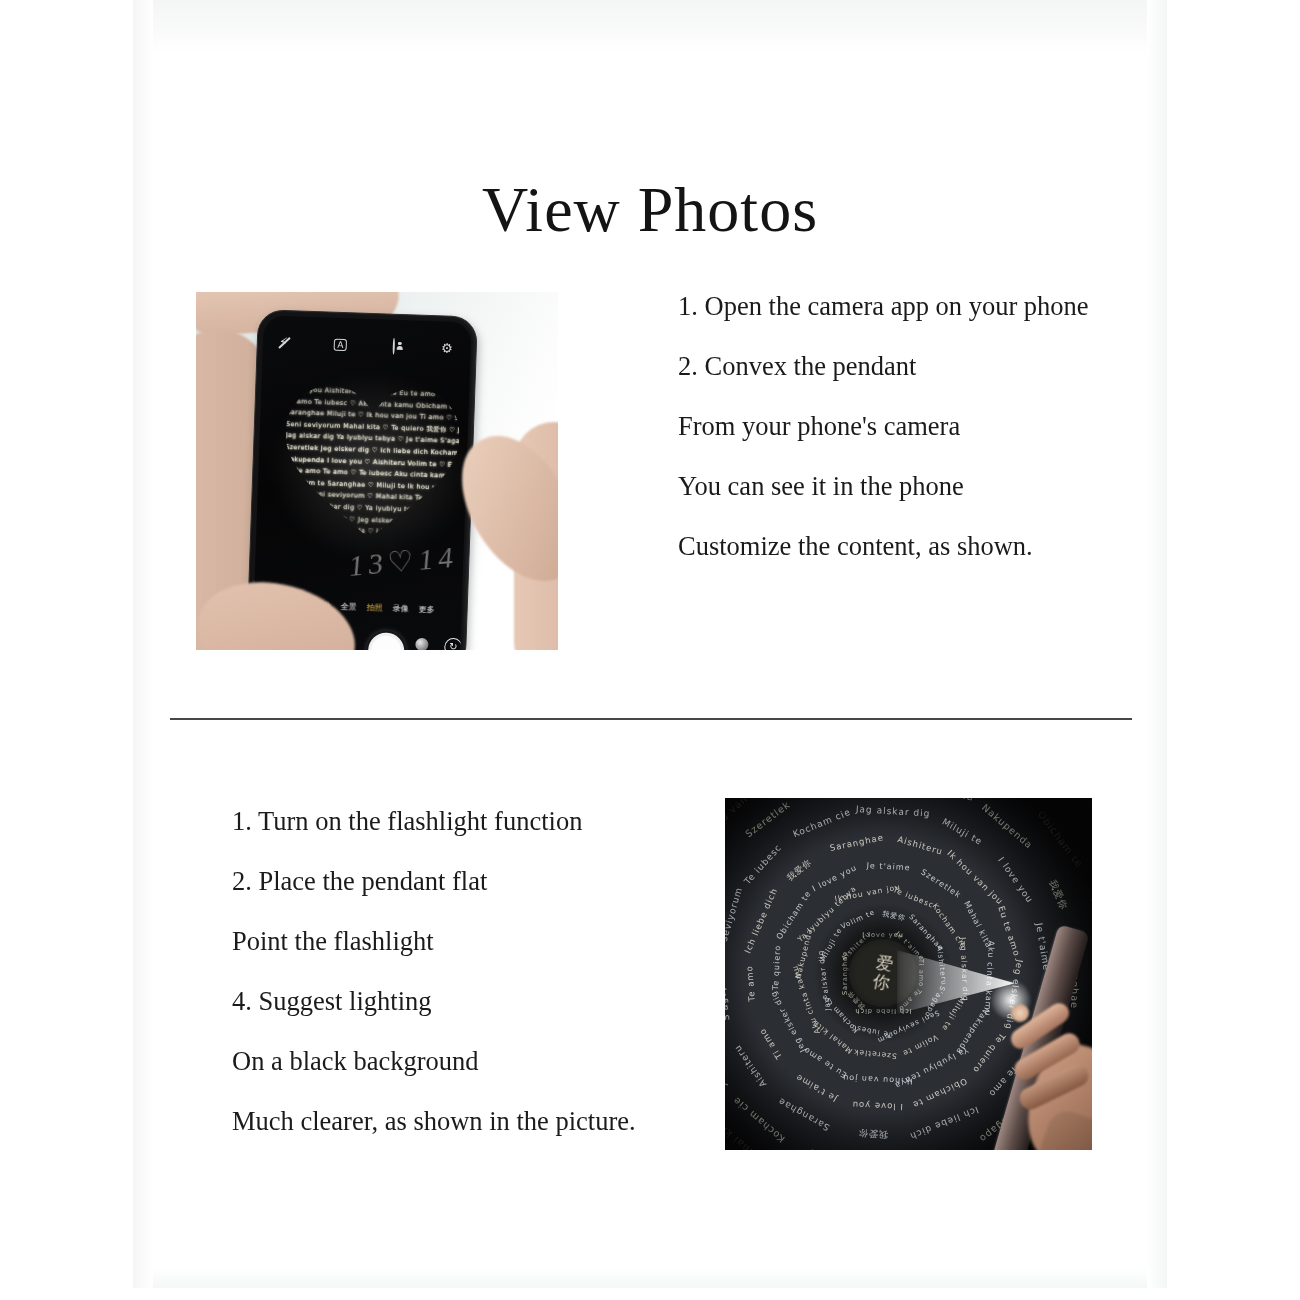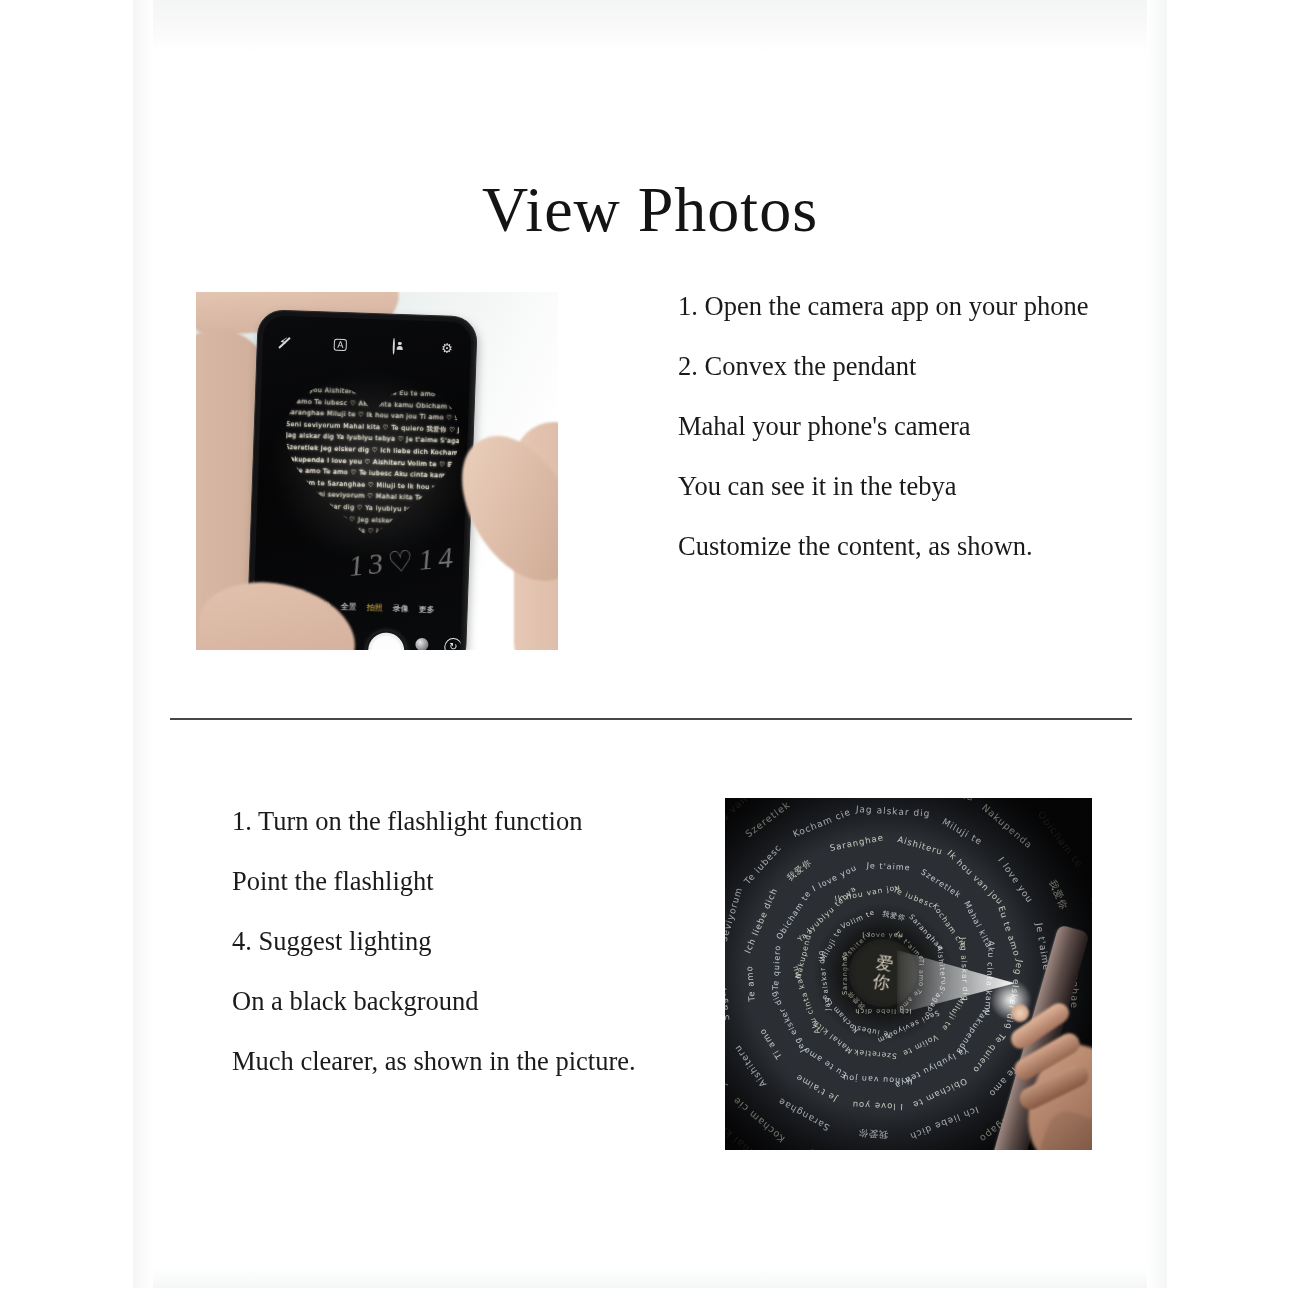--- a/index.html
+++ b/index.html
@@ -176,29 +176,30 @@
     </div>
 
     <div class="skin p1-palm-right"></div>
     <div class="skin p1-thumb"></div>
     <div class="skin p1-hand-bl"></div>
   </div>
 
   <div class="text-col text-col-top">
       <p>1. Open the camera app on your phone</p>
       <p>2. Convex the pendant</p>
-      <p>Mahal your phone's camera</p>
-      <p>You can see it in the tebya</p>
+      <p>From your phone's camera</p>
+      <p>You can see it in the phone</p>
       <p>Customize the content, as shown.</p>
     </div>
 
   <div class="divider"></div>
 
   <div class="text-col text-col-bottom">
       <p>1. Turn on the flashlight function</p>
+      <p>2. Place the pendant flat</p>
       <p>Point the flashlight</p>
       <p>4. Suggest lighting</p>
       <p>On a black background</p>
       <p>Much clearer, as shown in the picture.</p>
     </div>
 
   <div class="photo photo-flash">
     <div class="rays" id="rays">
         <span class="ray" style="font-size: 6.5px; color: rgb(234, 227, 205); transform: rotate(0deg) translate(-50%, -42px);">I love you</span>
         <span class="ray" style="font-size: 6.5px; color: rgb(234, 227, 205); transform: rotate(45deg) translate(-50%, -42px);">Je t'aime</span>

